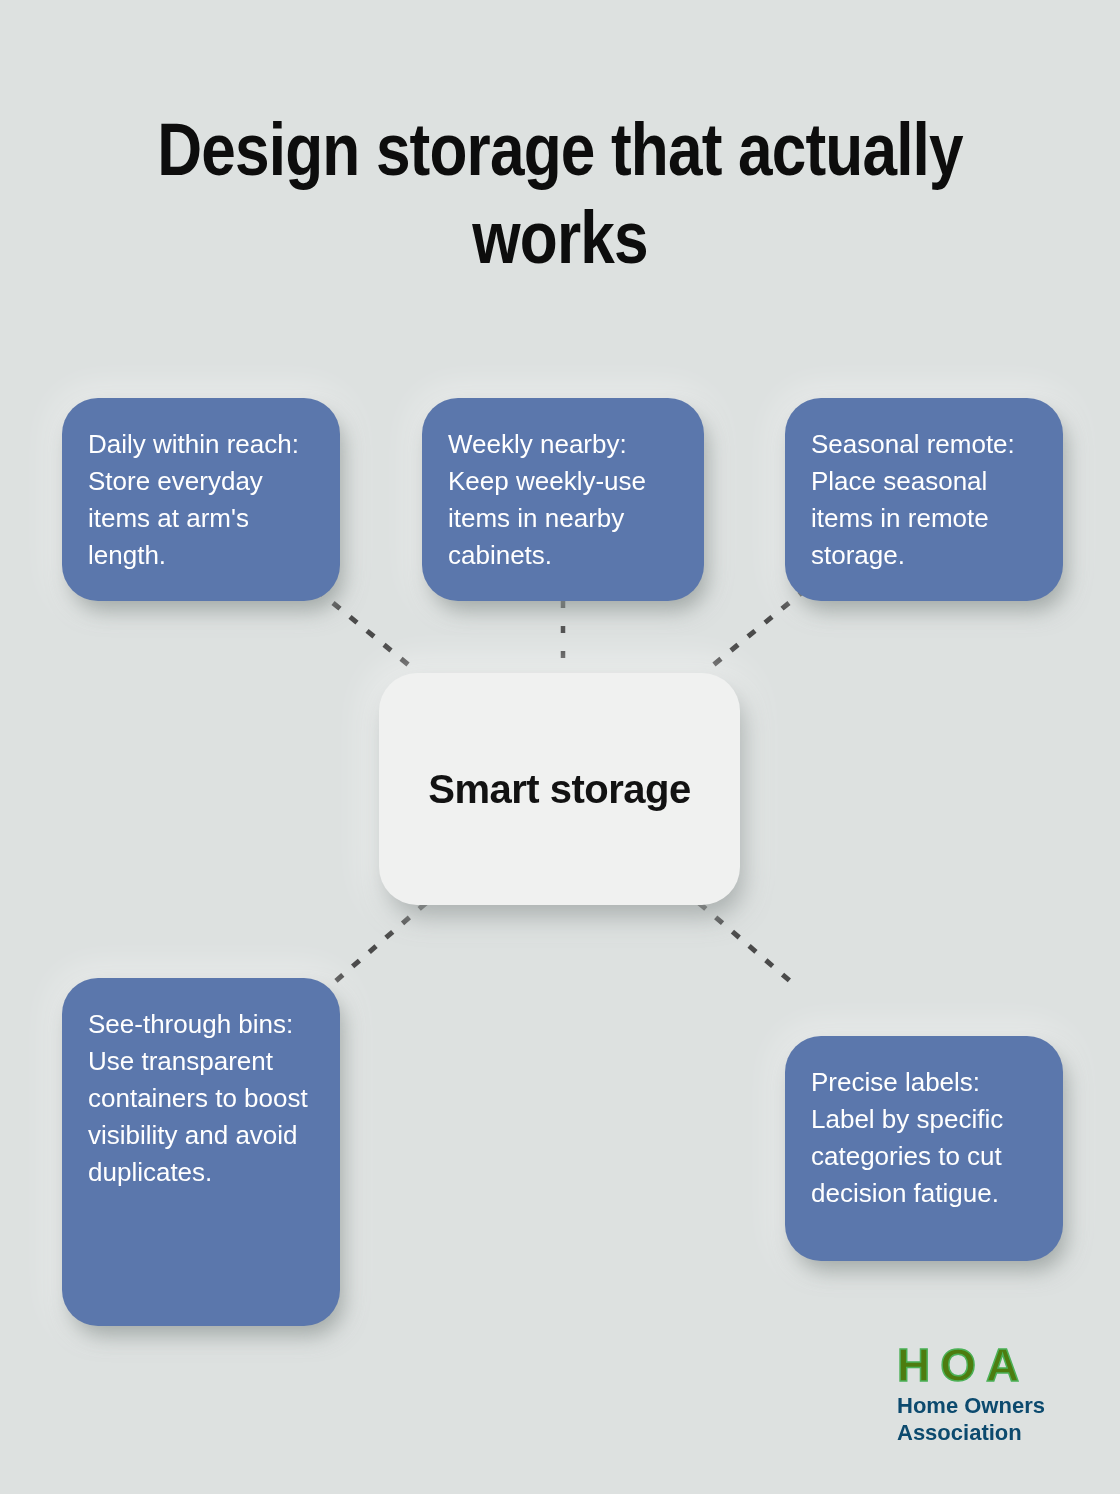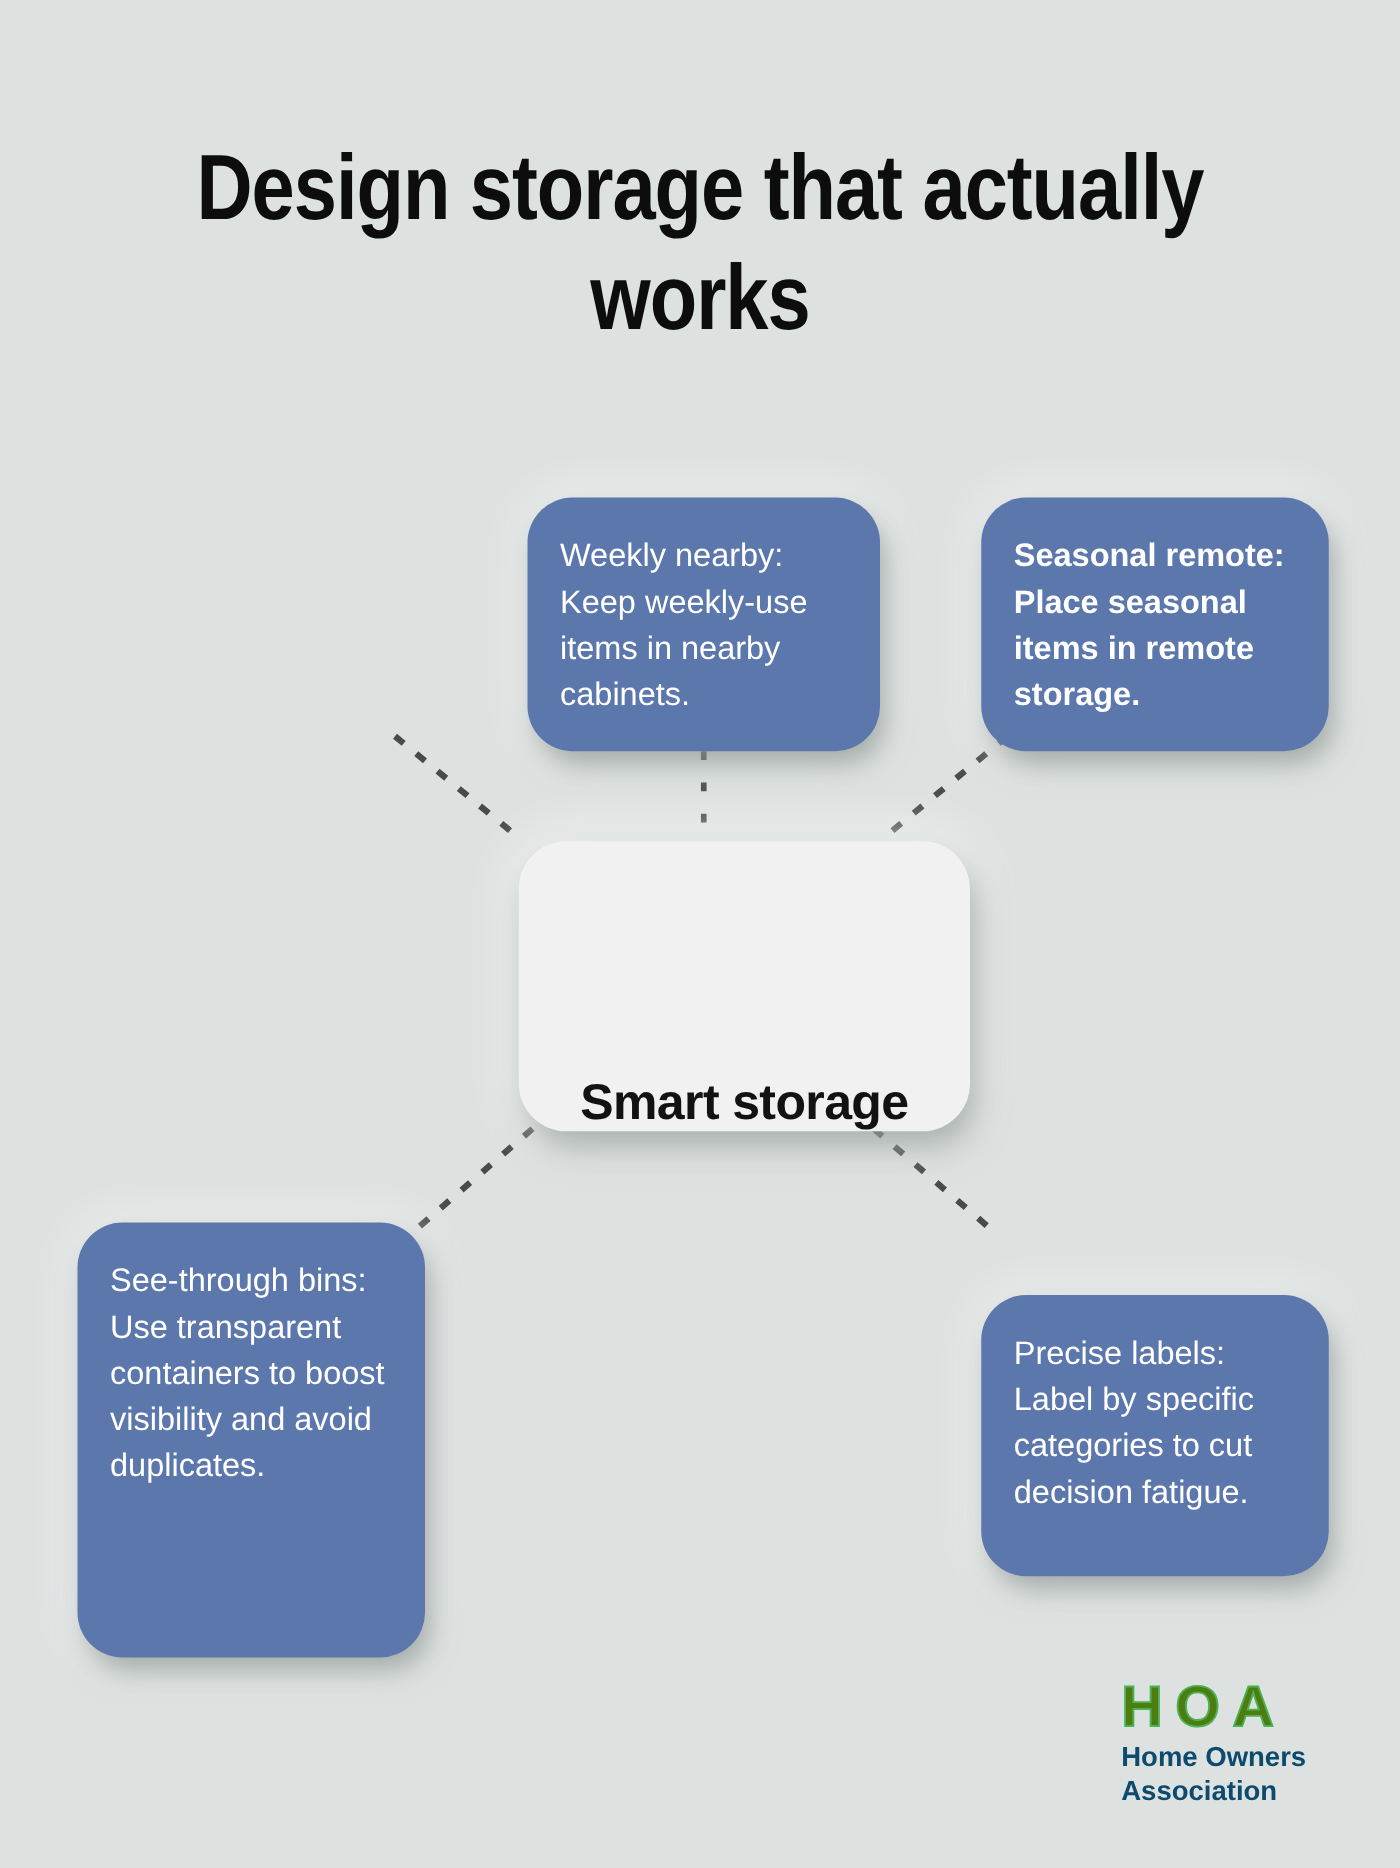--- a/index.html
+++ b/index.html
@@ -49,39 +49,38 @@
     border-radius: 36px;
     padding: 28px 22px 24px 26px;
     box-sizing: border-box;
     font-size: 26px;
     line-height: 37px;
     box-shadow: 6px 12px 22px -2px rgba(104, 114, 112, 0.55),
                 0 0 34px 8px rgba(255, 255, 255, 0.45);
   }
   .node-tl { left: 62px;  top: 398px; width: 278px; height: 203px; }
   .node-tm { left: 422px; top: 398px; width: 282px; height: 203px; }
-  .node-tr { left: 785px; top: 398px; width: 278px; height: 203px; font-weight: bold; }
+  .node-tr { left: 785px; top: 398px; width: 278px; height: 203px; }
   .node-bl { left: 62px;  top: 978px; width: 278px; height: 348px; }
   .node-br { left: 785px; top: 1036px; width: 278px; height: 225px; }
 
   .center-node {
     position: absolute;
     z-index: 2;
     left: 379px;
     top: 673px;
     width: 361px;
     height: 232px;
     background: #f0f1f0;
     border-radius: 38px;
     display: flex;
-    align-items: flex-end;
+    align-items: center;
     justify-content: center;
     box-shadow: 6px 14px 26px -2px rgba(104, 114, 112, 0.5),
                 0 0 36px 10px rgba(255, 255, 255, 0.55);
-    margin-left: 36px;
   }
   .center-label {
     font-weight: 700;
     font-size: 40px;
     letter-spacing: -0.5px;
     color: #121212;
   }
 
   .logo {
     position: absolute;
@@ -118,20 +117,23 @@
   </h1>
 
   <svg class="connectors" viewBox="0 0 1120 1494" xmlns="http://www.w3.org/2000/svg">
     <line x1="316" y1="589" x2="416" y2="671" stroke="#4a4a4a" stroke-width="5" stroke-dasharray="9 13"></line>
     <line x1="563" y1="601" x2="563" y2="666" stroke="#4a4a4a" stroke-width="4.5" stroke-dasharray="7 18"></line>
     <line x1="806" y1="589" x2="706" y2="671" stroke="#4a4a4a" stroke-width="5" stroke-dasharray="9 13"></line>
     <line x1="426" y1="903" x2="330" y2="986" stroke="#4a4a4a" stroke-width="5" stroke-dasharray="9 13"></line>
     <line x1="699" y1="903" x2="797" y2="987" stroke="#4a4a4a" stroke-width="5" stroke-dasharray="9 13"></line>
   </svg>
 
+  <div class="node-card node-tl">
+    <span>Daily within reach: Store everyday items at arm's length.</span>
+  </div>
 
   <div class="node-card node-tm">
     <span>Weekly nearby: Keep weekly-use items in nearby cabinets.</span>
   </div>
 
   <div class="node-card node-tr">
     <span>Seasonal remote: Place seasonal items in remote storage.</span>
   </div>
 
   <div class="center-node">

